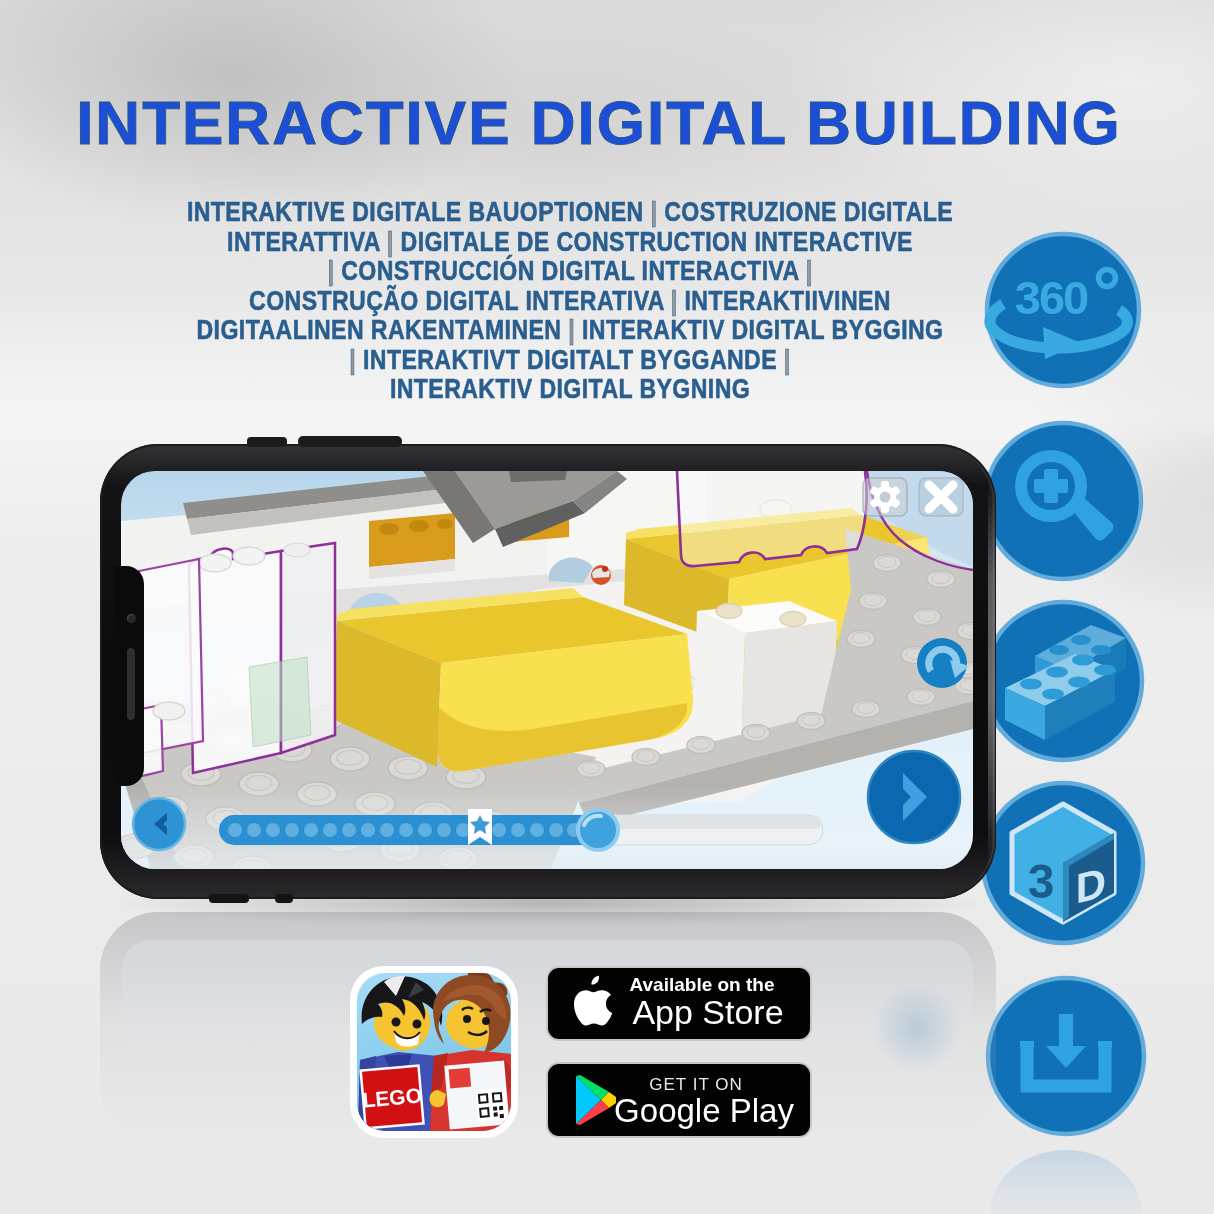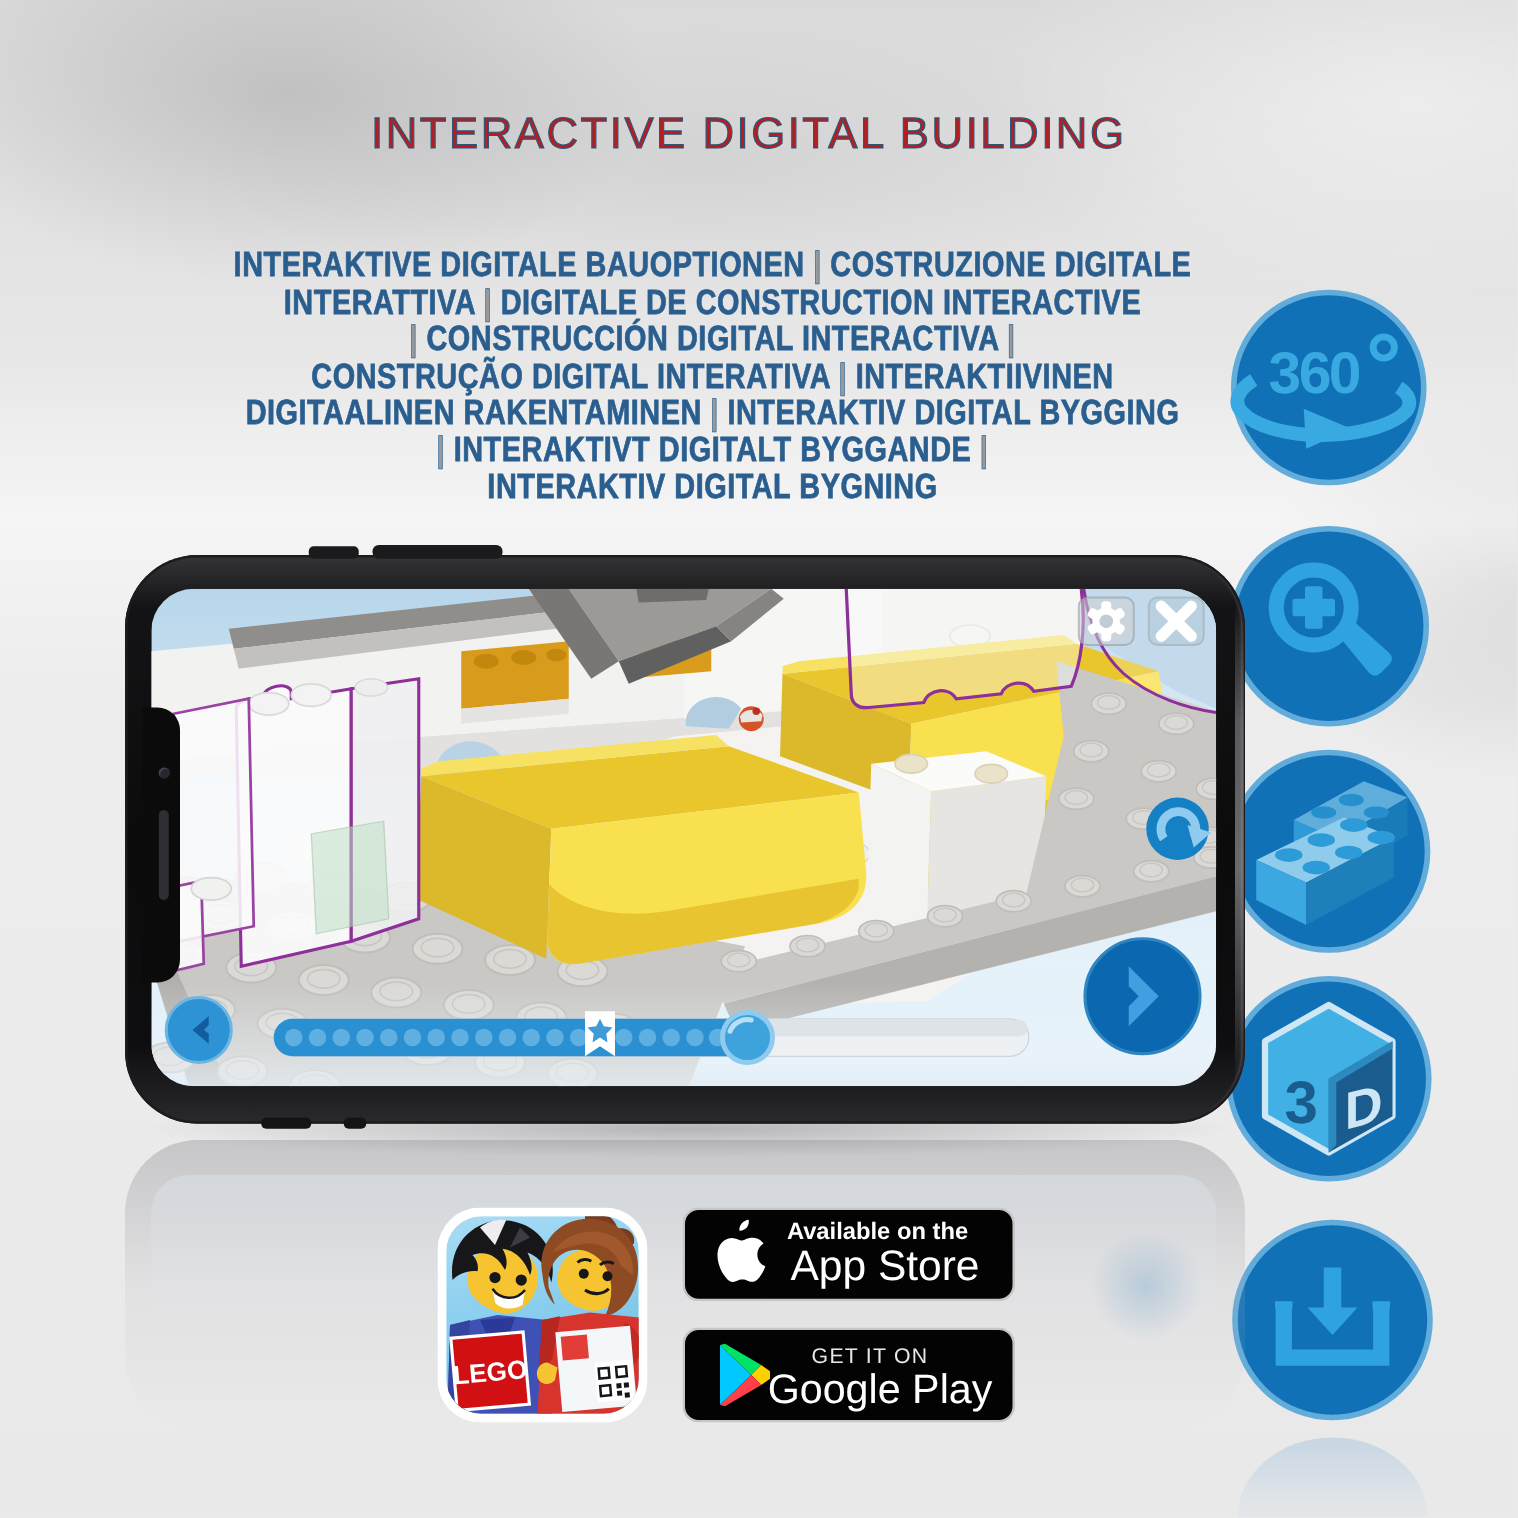--- a/index.html
+++ b/index.html
@@ -16,21 +16,21 @@
     radial-gradient(420px 220px at 230px 75px, rgba(150,150,152,0.40), rgba(150,150,152,0) 70%),
     radial-gradient(600px 180px at 560px 130px, rgba(165,165,167,0.22), rgba(165,165,167,0) 65%),
     radial-gradient(500px 230px at 1130px 80px, rgba(255,255,255,0.45), rgba(255,255,255,0) 70%),
     radial-gradient(300px 220px at 1214px 470px, rgba(150,150,152,0.28), rgba(150,150,152,0) 70%),
     linear-gradient(180deg, #dadadb 0%, #e2e2e3 14%, #eaeaeb 28%, #ededee 52%, #eaeaeb 80%, #e9e9ea 100%);"></div>
 
 <div class="abs" style="left:0;top:300px;width:1214px;height:260px;
   background:linear-gradient(180deg, rgba(255,255,255,0) 0%, rgba(255,255,255,0.5) 45%, rgba(255,255,255,0) 100%);"></div>
 
 <div class="abs" style="left:0;top:87px;width:1198px;text-align:center;
-  font-size:35px;font-weight:normal;color:#b91c1c;letter-spacing:2px;white-space:nowrap;-webkit-text-stroke:0.9px #27587c;
+  font-size:62px;font-weight:bold;color:#1d4ed8;letter-spacing:2px;white-space:nowrap;-webkit-text-stroke:0.9px #27587c;
   transform:scaleX(1.0);transform-origin:599px 50%;" id="title">INTERACTIVE DIGITAL BUILDING</div>
 
 <div class="abs" style="left:0;top:197px;width:1140px;text-align:center;
   font-size:28px;font-weight:bold;color:#2a5e8e;line-height:29.5px;letter-spacing:0.5px;-webkit-text-stroke:0.6px #2a5e8e;
   transform:scaleX(0.825);transform-origin:570px 50%;white-space:nowrap;" id="subs">
   <div>INTERAKTIVE DIGITALE BAUOPTIONEN <span style="color:#97999b">|</span> COSTRUZIONE DIGITALE</div>
   <div>INTERATTIVA <span style="color:#97999b">|</span> DIGITALE DE CONSTRUCTION INTERACTIVE</div>
   <div><span style="color:#97999b">|</span> CONSTRUCCIÓN DIGITAL INTERACTIVA <span style="color:#97999b">|</span></div>
   <div>CONSTRUÇÃO DIGITAL INTERATIVA <span style="color:#97999b">|</span> INTERAKTIIVINEN</div>
   <div>DIGITAALINEN RAKENTAMINEN <span style="color:#97999b">|</span> INTERAKTIV DIGITAL BYGGING</div>

